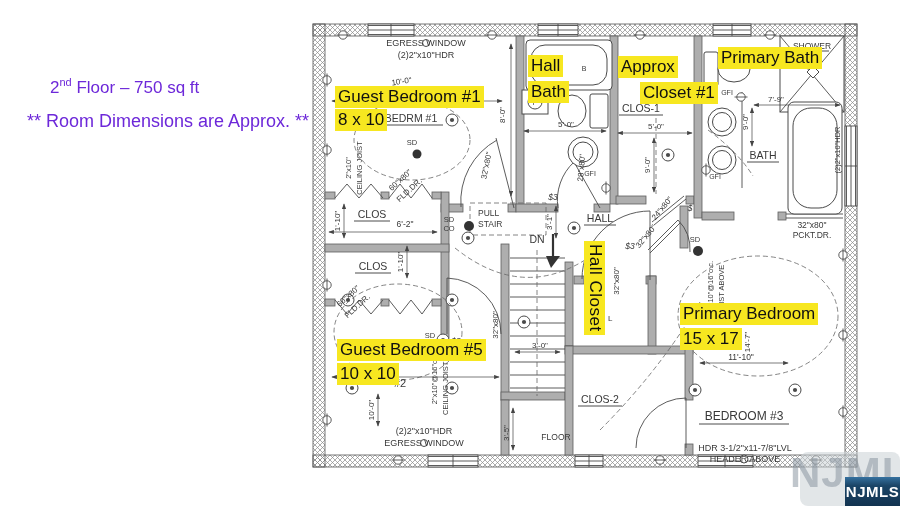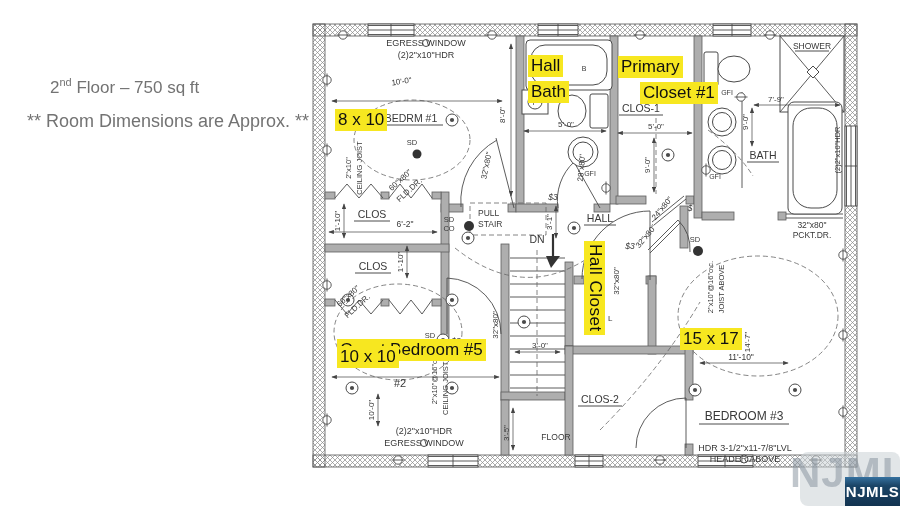--- a/index.html
+++ b/index.html
@@ -1,18 +1,18 @@
 <!DOCTYPE html>
 <html><head>
 <meta charset="utf-8">
 <style>
   html,body{margin:0;padding:0;background:#fff;}
   .screen{position:relative;width:900px;height:506px;background:#ffffff;overflow:hidden;
           font-family:"Liberation Sans",sans-serif;}
-  .left-notes div{color:#737373;}
+  .left-notes div{color:#6d28d9;}
   .floor-title{position:absolute;left:50px;top:76px;font-size:17px;color:#1e1e1e;}
   .floor-title sup{font-size:11px;}
   .disclaimer{position:absolute;left:27px;top:111px;font-size:18px;color:#1e1e1e;}
   .plan-svg{position:absolute;left:0;top:0;}
   .hl{position:absolute;background:#f7e720;color:#111;font:400 17px/1.32 "Liberation Sans",sans-serif;
       padding:0 3px;white-space:nowrap;}
   .hl-v{writing-mode:vertical-rl;line-height:1.1;padding:3px 1px;letter-spacing:.5px;}
   .pt{font-family:"Liberation Sans",sans-serif;fill:#383838;}
   .s7{font-size:7px}.s75{font-size:7.5px}.s8{font-size:8px}.s85{font-size:8.5px}
   .s9{font-size:9px}.s10{font-size:10.5px}.s11{font-size:11px}.s12{font-size:12px}
@@ -369,27 +369,30 @@
       <text class="pt s11" x="394" y="387">#2</text>
       <text class="pt s7" x="584" y="71" text-anchor="middle">B</text>
       <text class="pt s7" x="535" y="105" text-anchor="middle">F</text>
       <text class="pt sw" x="553" y="200" text-anchor="middle">$3</text>
       <text class="pt sw" x="630" y="249" text-anchor="middle">$3</text>
       <text class="pt sw" x="690" y="211" text-anchor="middle">$</text>
       <text class="pt sw" x="456" y="344" text-anchor="middle">$3</text>
     </g>
   </svg>
 
+  <div class="hl" style="left:335px;top:86px">Guest Bedroom #1</div>
   <div class="hl" style="left:335px;top:109px">8 x 10</div>
   <div class="hl" style="left:528px;top:55px">Hall</div>
   <div class="hl" style="left:528px;top:81px">Bath</div>
-  <div class="hl" style="left:618px;top:56px">Primary</div>
+  <div class="hl" style="left:618px;top:56px">Approx</div>
   <div class="hl" style="left:640px;top:82px">Closet #1</div>
+  <div class="hl" style="left:718px;top:47px">Primary Bath</div>
   <div class="hl hl-v" style="left:584px;top:241px">Hall Closet</div>
+  <div class="hl" style="left:680px;top:303px">Primary Bedroom</div>
   <div class="hl" style="left:680px;top:328px">15 x 17</div>
   <div class="hl" style="left:337px;top:339px">Guest Bedroom #5</div>
-  <div class="hl" style="left:337px;top:346px">10 x 10</div>
+  <div class="hl" style="left:337px;top:363px">10 x 10</div>
 
   <div class="wm-blob"></div>
   <div class="wm-faint">NJMLS</div>
   <div class="wm-badge">NJMLS</div>
 
 </div>
 
 </body></html>

